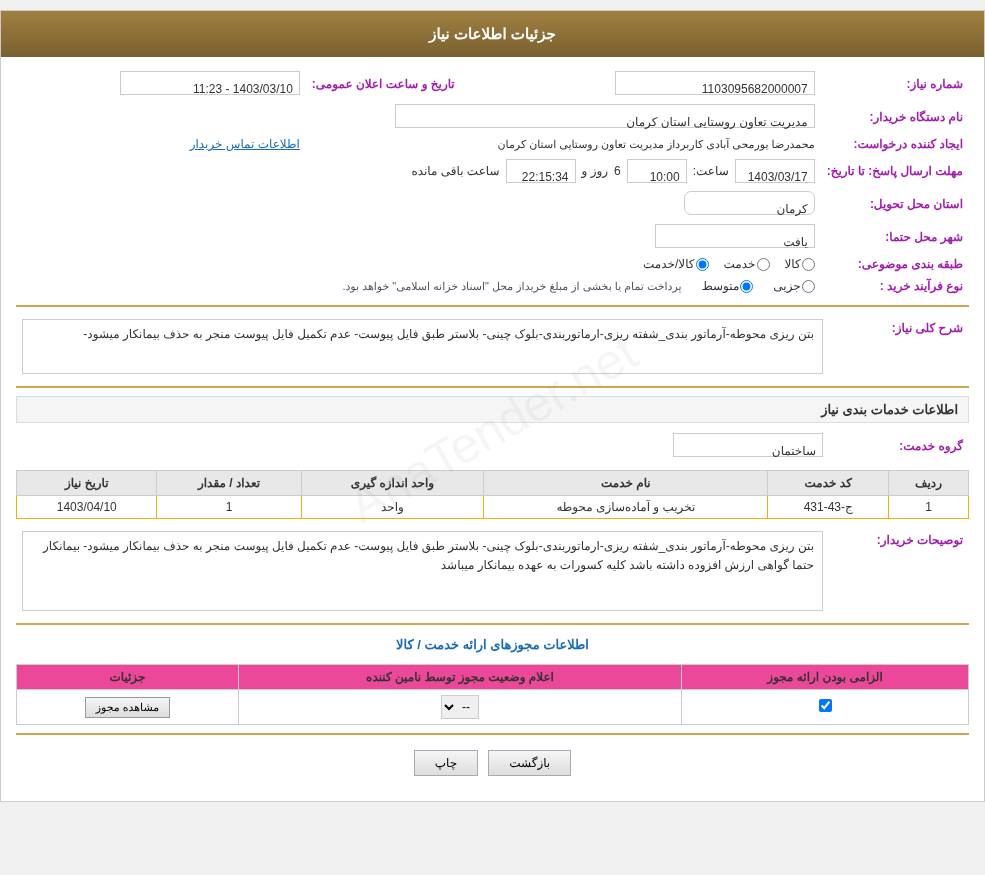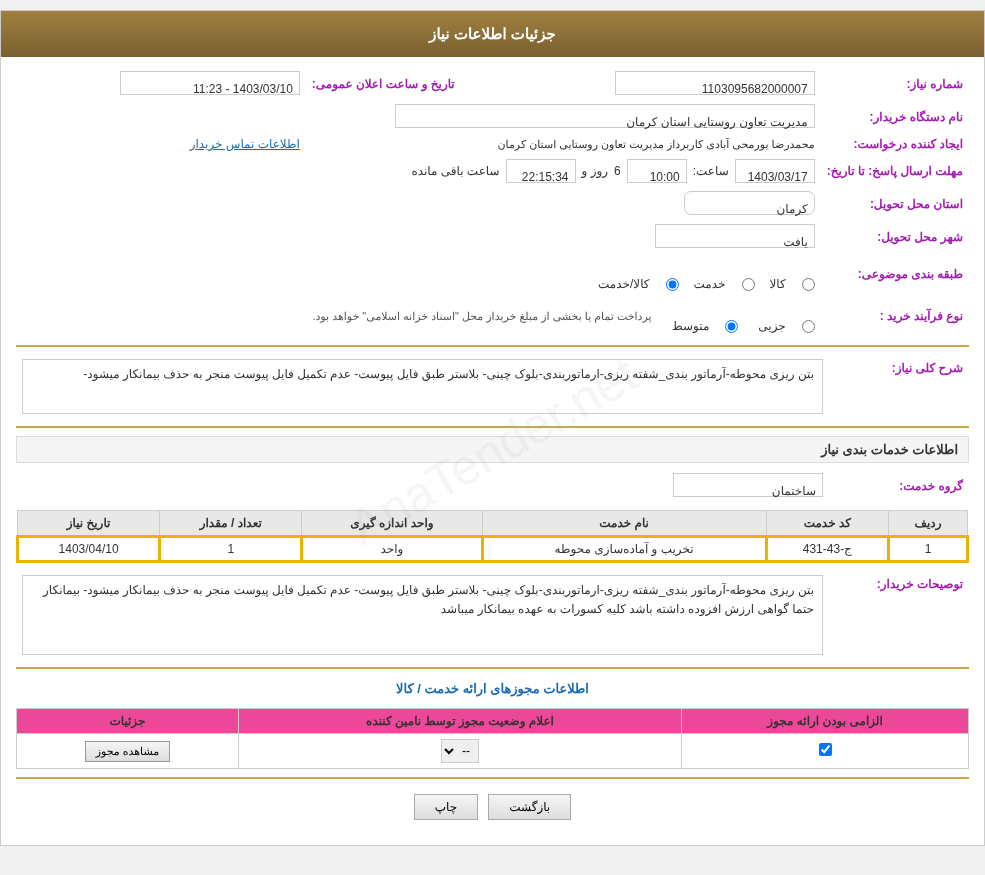--- a/index.html
+++ b/index.html
@@ -80,22 +80,21 @@
       flex-wrap: wrap;
     }
     .radio-group {
       display: flex;
       gap: 15px;
       align-items: center;
     }
     .radio-item {
       display: flex;
       align-items: center;
-      gap: 16px;
-      margin-top: 20px;
+      gap: 1px;
     }
     .purchase-type-row {
       display: flex;
       align-items: center;
       gap: 20px;
     }
     .description-box {
       border: 1px solid #ccc;
       background: #fff;
       width: 100%;
@@ -112,21 +111,21 @@
       margin: 8px 0;
     }
     .services-table th {
       background: #e8e8e8;
       border: 1px solid #ccc;
       padding: 5px 8px;
       text-align: center;
       font-weight: bold;
     }
     .services-table td {
-      border: 3px solid #eab308;
+      border: 1px solid #eab308;
       padding: 4px 8px;
       text-align: center;
     }
     .permit-table {
       width: 100%;
       border-collapse: collapse;
       margin: 8px 0;
     }
     .permit-table th {
       background: #ec4899;
@@ -263,21 +262,21 @@
       </tr>
 
       <tr>
         <td class="label-cell">استان محل تحویل:</td>
         <td class="value-cell" colspan="4">
           <span class="input-field" style="width:131px;border-radius:7px;">کرمان</span>
         </td>
       </tr>
 
       <tr>
-        <td class="label-cell">شهر محل تحویل:</td>
+        <td class="label-cell">شهر محل حتما:</td>
         <td class="value-cell" colspan="4">
           <span class="input-field" style="width:160px;">یافت</span>
         </td>
       </tr>
 
       <tr>
         <td class="label-cell">طبقه بندی موضوعی:</td>
         <td class="value-cell" colspan="4">
           <div class="radio-group">
             <label class="radio-item">

